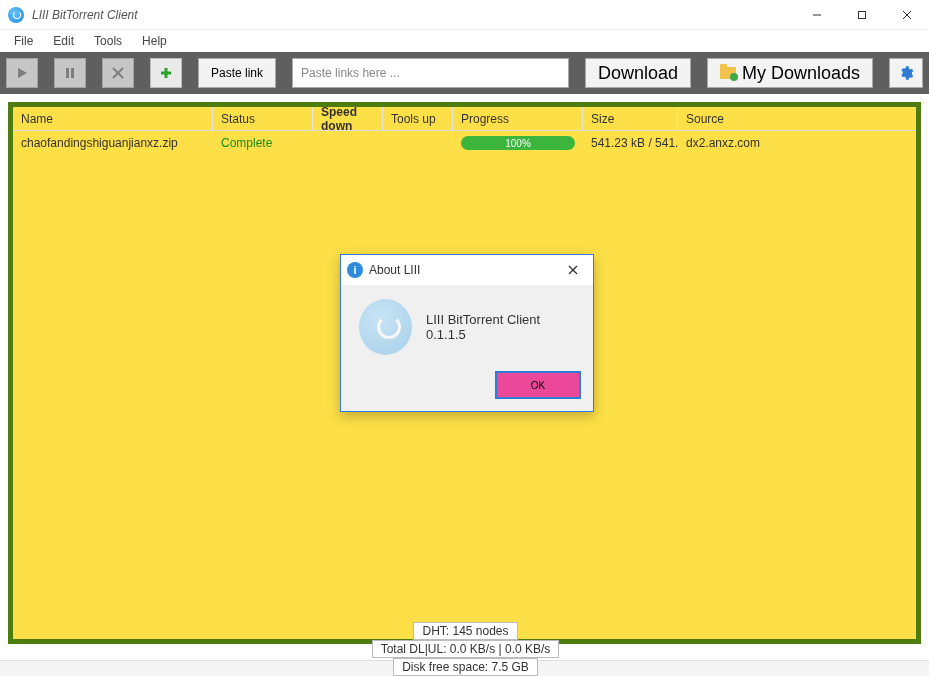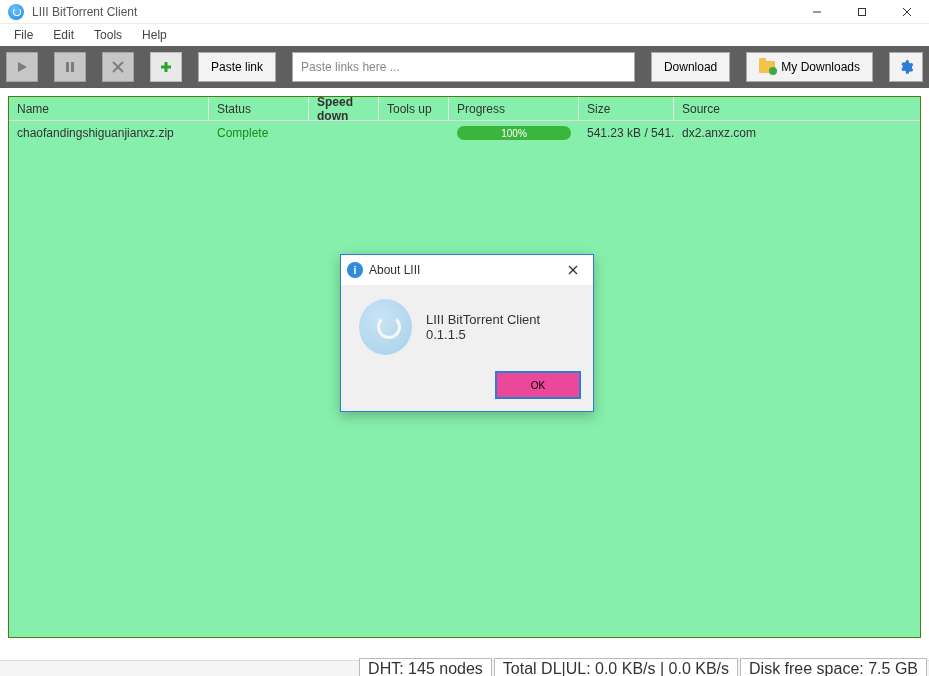--- a/index.html
+++ b/index.html
@@ -1,58 +1,58 @@
 <!DOCTYPE html>
 <html><head>
 <meta charset="utf-8">
 <style>
   * { box-sizing: border-box; margin: 0; padding: 0; font-family: "Segoe UI", Tahoma, sans-serif; }
   body { background: #fff; width: 929px; height: 676px; overflow: hidden; position: relative; }
 
   
-  .titlebar { height: 24px; background: #fff; display: flex; align-items: center; padding: 0 0 0 8px; border-bottom: 1px solid #eee; }
+  .titlebar { height: 30px; background: #fff; display: flex; align-items: center; padding: 0 0 0 8px; border-bottom: 1px solid #eee; font-style: italic; }
   .titlebar .app-icon { width: 16px; height: 16px; border-radius: 50%; background: radial-gradient(circle at 40% 35%, #6ac3ff, #1a8ad6); margin-right: 8px; position:relative; }
   .titlebar .app-icon::after{content:"";position:absolute;left:5px;top:4px;width:6px;height:6px;border:1.5px solid #fff;border-radius:50%;border-top-color:transparent;}
   .titlebar .title { font-size: 12px; color: #555; flex: 1; }
   .win-controls { display: flex; height: 100%; }
   .win-btn { width: 45px; display: flex; align-items: center; justify-content: center; color: #555; font-size: 10px; }
   .win-btn svg { width: 10px; height: 10px; }
 
   
   .menubar { height: 22px; display: flex; align-items: center; padding: 0 4px; font-size: 12px; color: #444; }
   .menubar .menu-item { padding: 2px 10px; cursor: default; }
 
   
   .toolbar { height: 42px; background: #5f5f5f; display: flex; align-items: center; padding: 0 6px; gap: 16px; }
   .tool-btn { width: 32px; height: 30px; background: #e9e9e9; border: 1px solid #bbb; display: flex; align-items: center; justify-content: center; }
   .tool-btn.disabled { opacity: .75; }
   .tool-btn svg { width: 14px; height: 14px; }
   .paste-btn { height: 30px; padding: 0 12px; background: #f3f3f3; border: 1px solid #aaa; font-size: 12px; display:flex;align-items:center; }
   .url-input { flex: 1; height: 30px; border: 1px solid #aaa; background: #fff; padding: 0 8px; font-size: 12px; color: #888; display:flex;align-items:center; }
-  .download-btn, .mydl-btn { height: 30px; padding: 0 12px; background: #f3f3f3; border: 1px solid #aaa; font-size: 12px; display:flex;align-items:center;gap:6px; }
+  .download-btn, .mydl-btn { height: 30px; padding: 0 12px; background: #f3f3f3; border: 1px solid #aaa; font-size: 18px; display:flex;align-items:center;gap:6px; }
   .mydl-btn .folder-icon{width:16px;height:12px;background:#f3c24a;border-radius:1px;position:relative;}
   .mydl-btn .folder-icon::before{content:"";position:absolute;left:0;top:-3px;width:7px;height:3px;background:#f3c24a;border-radius:1px 1px 0 0;}
   .mydl-btn .folder-icon::after{content:"";position:absolute;right:-2px;bottom:-2px;width:8px;height:8px;background:#3da844;border-radius:50%;}
   .gear-btn { width: 34px; height: 30px; background: #f3f3f3; border: 1px solid #aaa; display:flex;align-items:center;justify-content:center; }
   .gear-btn svg{width:16px;height:16px;fill:#2e7cd6;}
 
   
-  .table-wrap { margin: 8px; border: 1px solid #4d7c0f; height: calc(100% - 30px - 22px - 42px - 24px - 16px); background: #86efac; }
+  .table-wrap { margin: 8px; border: 5px solid #4d7c0f; height: calc(100% - 30px - 22px - 42px - 24px - 16px); background: #fde047; }
   .thead { display: flex; height: 24px; border-bottom: 1px solid #ddd; font-size: 12px; color: #333; }
   .th { padding: 4px 8px; border-right: 1px solid #e5e5e5; display:flex;align-items:center; }
   .th.name{width:200px;} .th.status{width:100px;} .th.spdown{width:70px;font-weight:bold;} .th.spup{width:70px;}
   .th.progress{width:130px;} .th.size{width:95px;} .th.source{flex:1;border-right:none;}
   .trow { display:flex; height: 24px; font-size: 12px; color: #333; }
   .td { padding: 4px 8px; display:flex;align-items:center; overflow:hidden; white-space:nowrap; }
   .td.name{width:200px;} .td.status{width:100px;color:#1a8a1a;} .td.spdown{width:70px;} .td.spup{width:70px;}
   .td.progress{width:130px;} .td.size{width:95px;} .td.source{flex:1;}
   .progress-bar { width: 100%; height: 14px; background: #3cb53c; border-radius: 7px; color: #fff; font-size: 10px; display:flex;align-items:center;justify-content:center;text-align:right; }
 
   
-  .statusbar { position: absolute; bottom: 0; left: 0; right: 0; height: 16px; display:flex; justify-content:flex-end; align-items:center; font-size: 16px; color: #333; padding: 0 2px; background:#f5f5f5; border-top:1px solid #ddd;}
+  .statusbar { position: absolute; bottom: 0; left: 0; right: 0; height: 16px; display:flex; justify-content:flex-end; align-items:center; font-size: 12px; color: #333; padding: 0 2px; background:#f5f5f5; border-top:1px solid #ddd;flex-direction:column;}
   .status-seg { border: 1px solid #bbb; padding: 1px 8px; margin-left: 2px; background:#fff; }
 
   
   .backdrop { position:absolute; inset:0; }
   .dialog { position:absolute; left:340px; top:254px; width:254px; background:#f0f0f0; border:1px solid #2e7cd6; box-shadow:0 4px 12px rgba(0,0,0,.25); }
   .dlg-title { height:30px; background:#fff; display:flex; align-items:center; padding:0 6px; }
   .dlg-title .info-icon{width:16px;height:16px;border-radius:50%;background:#2e8be0;color:#fff;font-size:11px;font-weight:bold;display:flex;align-items:center;justify-content:center;margin-right:6px;}
   .dlg-title .text{font-size:12px;color:#333;flex:1;}
   .dlg-title .close{width:28px;height:22px;display:flex;align-items:center;justify-content:center;}
   .dlg-body { padding:14px 18px 10px; display:flex; align-items:center; gap:14px; }

